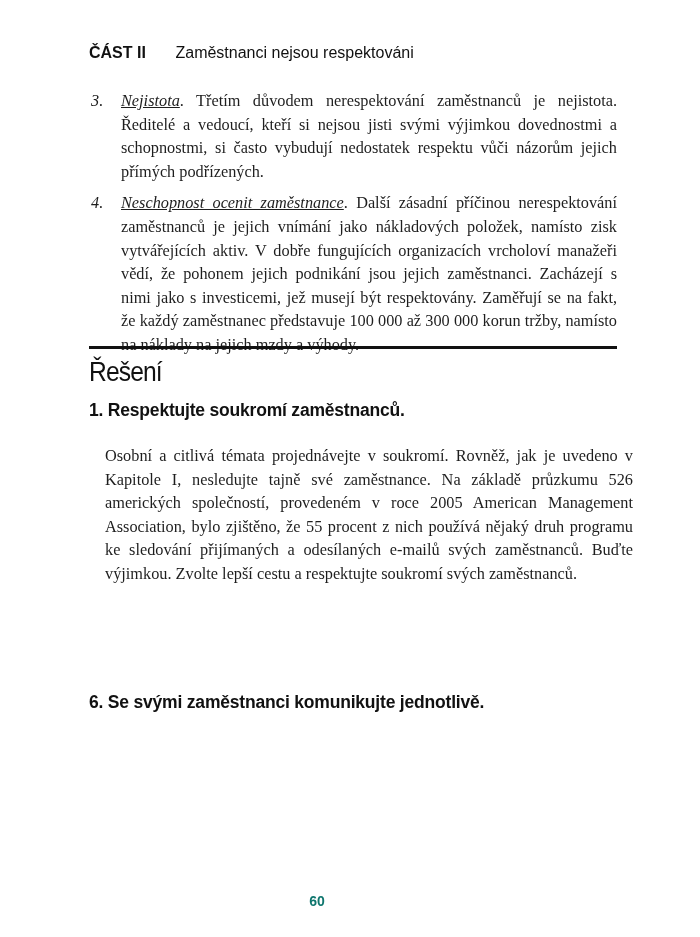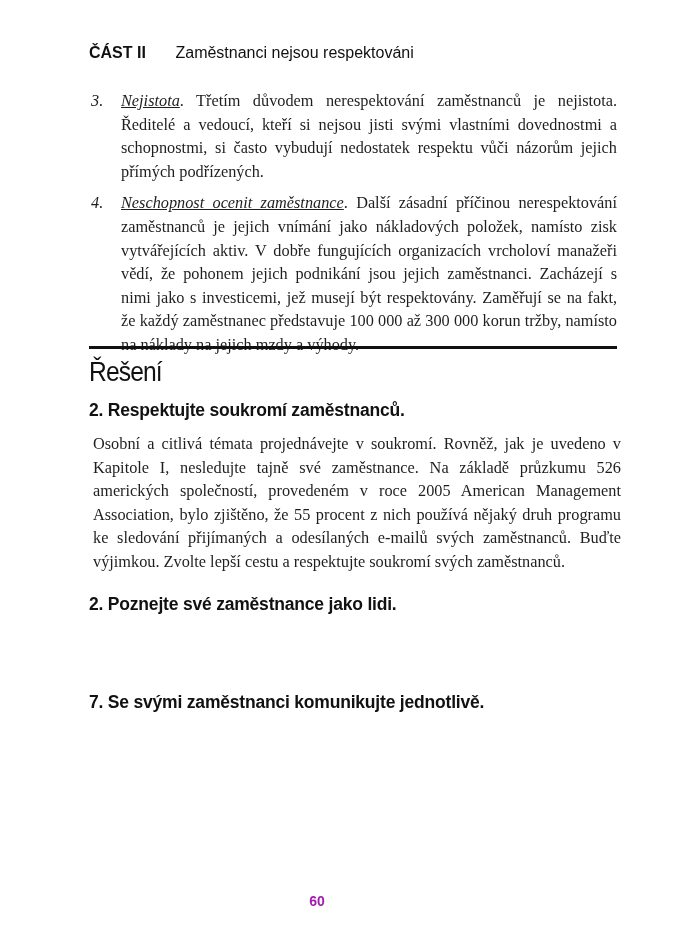--- a/index.html
+++ b/index.html
@@ -21,50 +21,49 @@
     .section-title {
       position: absolute; left: 86px; top: 356px; margin: 0;
       font-family: "Liberation Sans", sans-serif; font-weight: normal; font-size: 28px;
       letter-spacing: -1px; transform: scaleX(0.88); transform-origin: left; color: #111;
     }
     .sub {
       position: absolute; left: 86px; margin: 0;
       font-family: "Liberation Sans", sans-serif; font-weight: bold; font-size: 17.5px; color: #111;
       letter-spacing: -0.2px;
     }
-    .para { position: absolute; left: 86px; width: 528px; margin: 4px; text-align: justify; }
+    .para { position: absolute; left: 86px; width: 528px; margin: 16px; text-align: justify; }
     .page-number {
       position: absolute; left: 0; width: 628px; top: 893px; text-align: center;
-      font-family: "Liberation Sans", sans-serif; font-weight: bold; font-size: 14px; color: #a21caf;
+      font-family: "Liberation Sans", sans-serif; font-weight: bold; font-size: 14px; color: #0f766e;
     }
   </style>
 </head>
 <body>
 
 <div class="page">
 
   <div class="running-head">
     <span class="part">ČÁST II</span>
     <span>Zaměstnanci nejsou respektováni</span>
   </div>
 
   <ol class="list serif">
     <li>
-      <span class="num">3.</span><span class="term">Nejistota</span><span>. Třetím důvodem nerespektování zaměstnanců je nejistota. Ředitelé a vedoucí, kteří si nejsou jisti svými vlastními dovednostmi a schopnostmi, si často vybudují nedostatek respektu vůči názorům jejich přímých podřízených.</span>
+      <span class="num">3.</span><span class="term">Nejistota</span><span>. Třetím důvodem nerespektování zaměstnanců je nejistota. Ředitelé a vedoucí, kteří si nejsou jisti svými výjimkou dovednostmi a schopnostmi, si často vybudují nedostatek respektu vůči názorům jejich přímých podřízených.</span>
     </li>
     <li>
       <span class="num">4.</span><span class="term">Neschopnost ocenit zaměstnance</span><span>. Další zásadní příčinou nerespektování zaměstnanců je jejich vnímání jako nákladových položek, namísto zisk vytvářejících aktiv. V dobře fungujících organizacích vrcholoví manažeři vědí, že pohonem jejich podnikání jsou jejich zaměstnanci. Zacházejí s nimi jako s investicemi, jež musejí být respektovány. Zaměřují se na fakt, že každý zaměstnanec představuje 100 000 až 300 000 korun tržby, namísto na náklady na jejich mzdy a výhody.</span>
     </li>
   </ol>
 
   <div class="rule"></div>
 
   <h1 class="section-title">Řešení</h1>
 
-  <h2 class="sub" style="top:400px;">2. Respektujte soukromí zaměstnanců.</h2>
+  <h2 class="sub" style="top:400px;">1. Respektujte soukromí zaměstnanců.</h2>
   <p class="para serif" style="top:428px;">Osobní a citlivá témata projednávejte v soukromí. Rovněž, jak je uvedeno v Kapitole I, nesledujte tajně své zaměstnance. Na základě průzkumu 526 amerických společností, provedeném v roce 2005 American Management Association, bylo zjištěno, že 55 procent z nich používá nějaký druh programu ke sledování přijímaných a odesílaných e-mailů svých zaměstnanců. Buďte výjimkou. Zvolte lepší cestu a respektujte soukromí svých zaměstnanců.</p>
 
-  <h2 class="sub" style="top:594px;">2. Poznejte své zaměstnance jako lidi.</h2>
 
-  <h2 class="sub" style="top:692px;">7. Se svými zaměstnanci komunikujte jednotlivě.</h2>
+  <h2 class="sub" style="top:692px;">6. Se svými zaměstnanci komunikujte jednotlivě.</h2>
 
   <div class="page-number">60</div>
 </div>
 
 </body></html>

